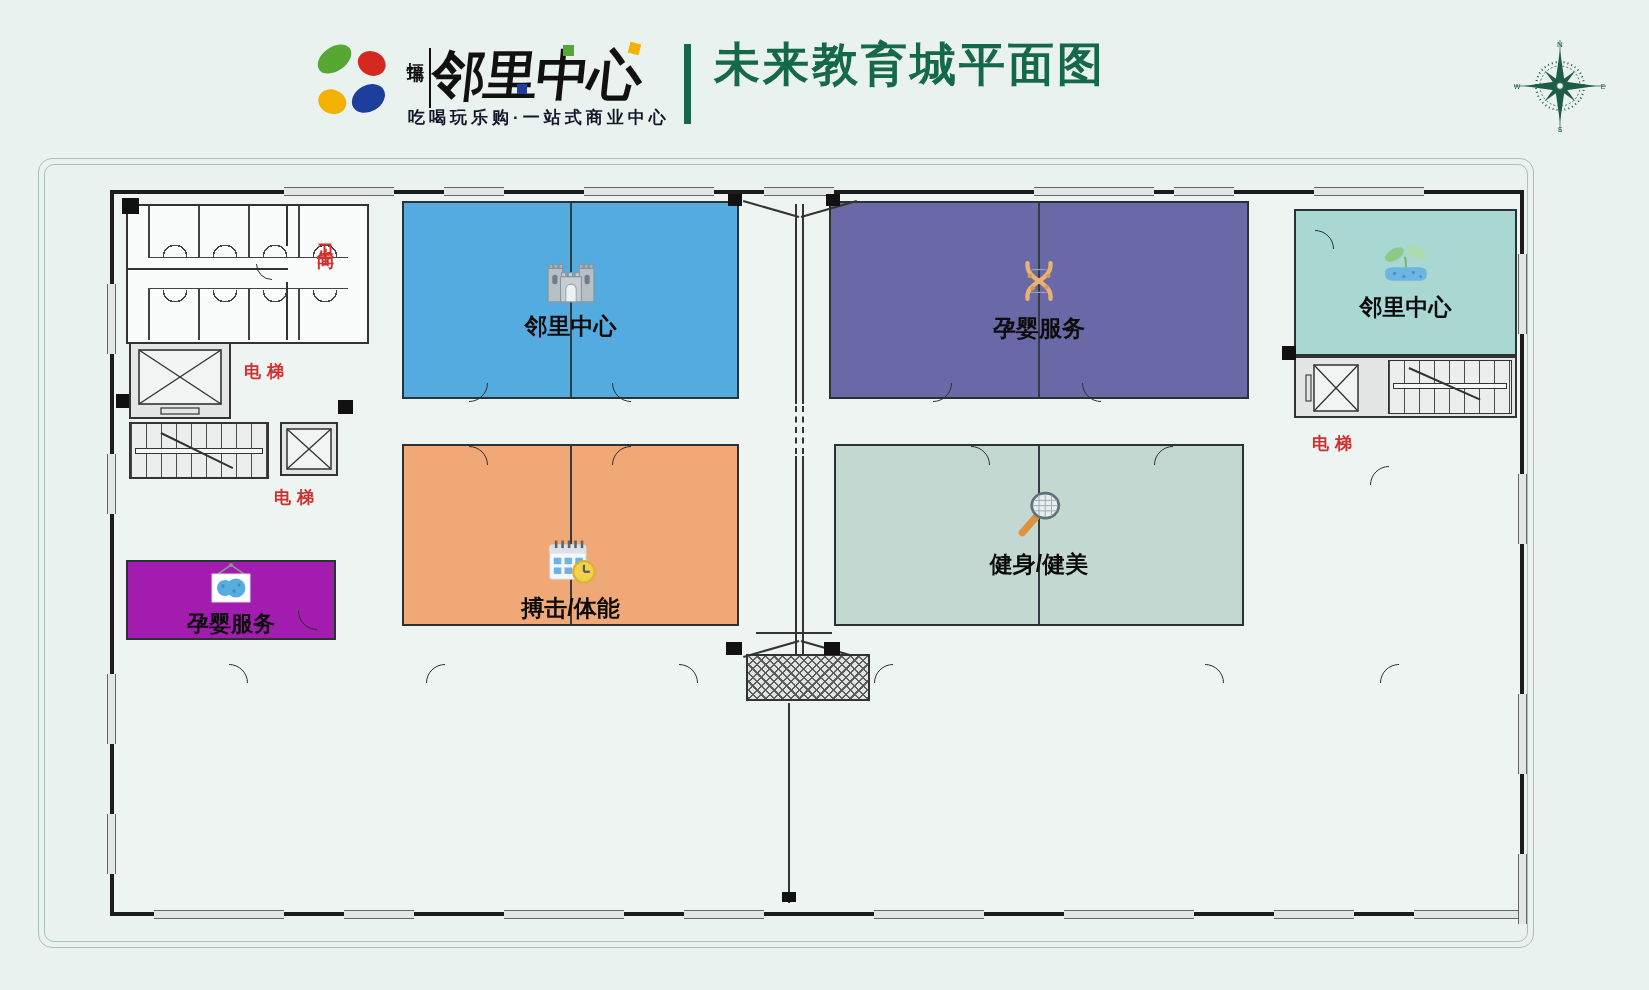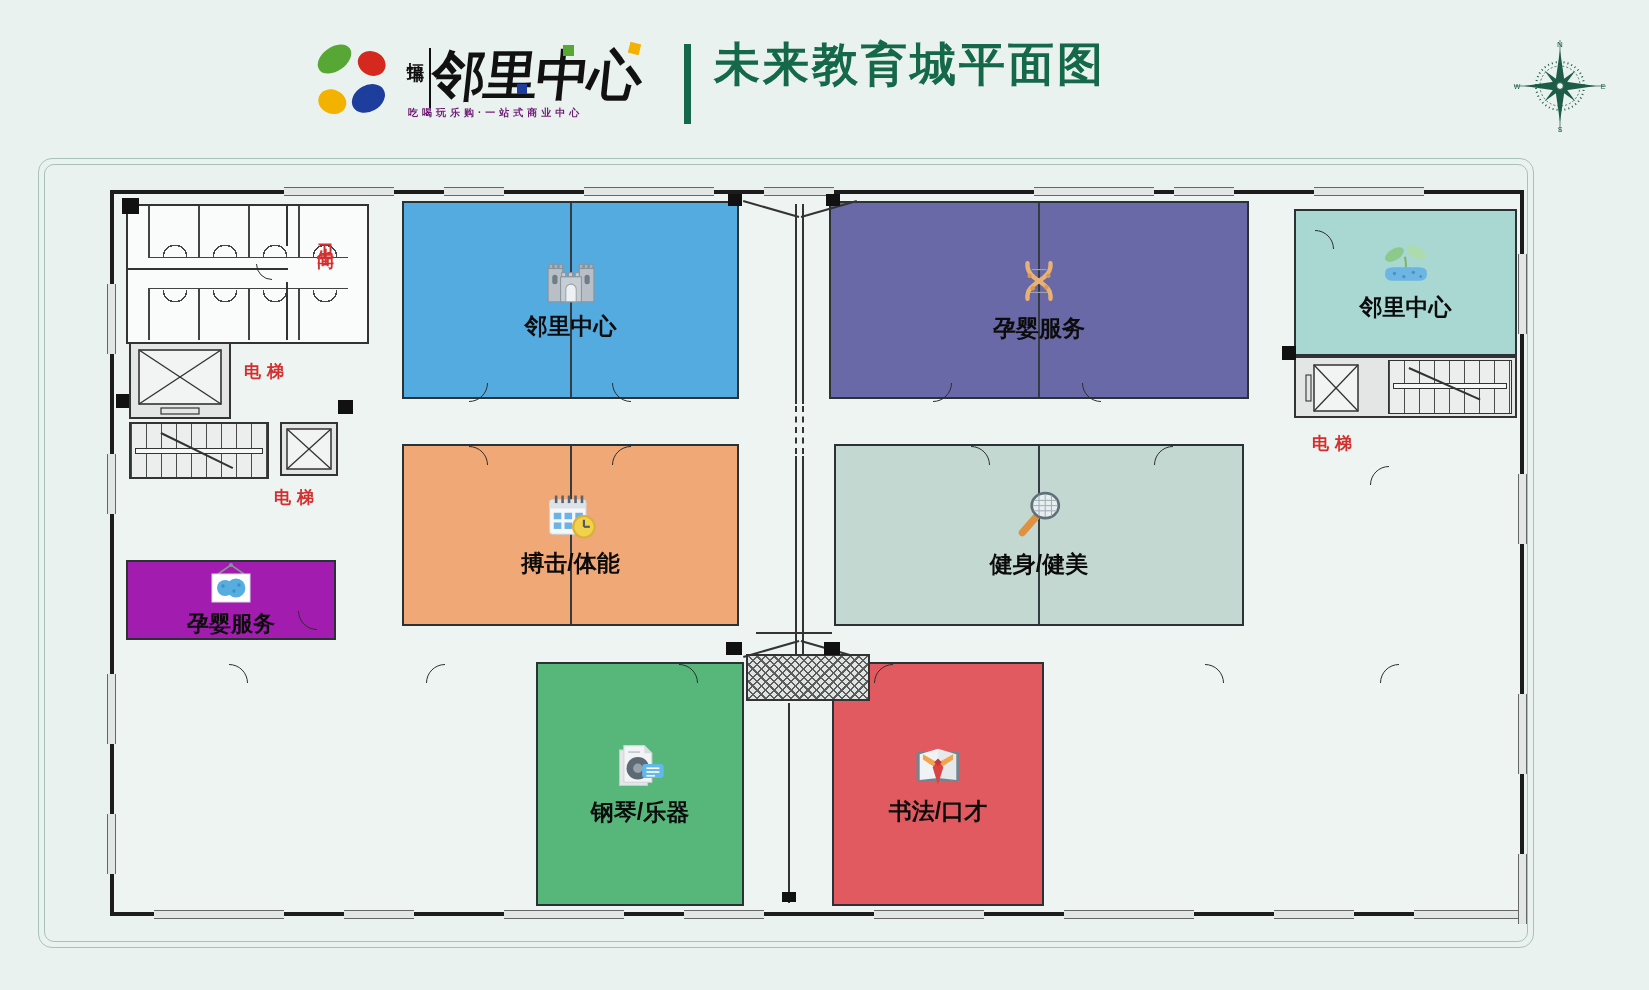--- a/index.html
+++ b/index.html
@@ -2,21 +2,21 @@
 <html><head>
 <meta charset="utf-8">
 <style>
   html,body{margin:0;padding:0;background:#e9f2ee;}
   #canvas{position:relative;width:1649px;height:990px;background:#e9f2ee;overflow:hidden;
           font-family:"Liberation Sans","DejaVu Sans",sans-serif;color:#111;}
   .abs{position:absolute;}
   
   #brand-main{font-weight:900;font-size:54px;letter-spacing:-2px;transform:skewX(-6deg);color:#111;}
   #brand-vert{writing-mode:vertical-rl;font-size:17px;font-weight:800;letter-spacing:3px;color:#111;border-right:2px solid #111;padding-right:2px;height:60px;}
-  #tagline{font-size:10px;font-weight:700;letter-spacing:4px;color:#701a75;}
+  #tagline{font-size:17px;font-weight:700;letter-spacing:4px;color:#0f172a;}
   #title-bar{width:7px;height:80px;background:#15694a;}
   #main-title{font-size:46px;font-weight:900;letter-spacing:3px;}
   .acc{position:absolute;}
   
   .frame{position:absolute;border:1.6px solid #a9c2b8;border-radius:14px;}
   
   #plan{position:absolute;left:110px;top:190px;width:1406px;height:718px;border:4px solid #1c1c1c;background:#edf4f1;}
   .room{position:absolute;border:2px solid #2b3236;display:flex;flex-direction:column;align-items:center;justify-content:center;gap:7px;box-sizing:border-box;z-index:1;}
   .room-label{font-weight:800;font-size:23px;color:#0c0c0c;z-index:2;white-space:nowrap;}
   .room .icon{z-index:2;line-height:0;}
@@ -225,21 +225,21 @@
         <line x1="54" y1="4" x2="10" y2="50" stroke="#333" stroke-width="1.3"></line>
         <rect x="2" y="14" width="5" height="26" fill="none" stroke="#333" stroke-width="1.1"></rect>
       </svg>
       <div class="stairs" style="left:92px;top:2px;width:124px;height:54px;border-width:1.6px;">
         <div class="rail" style="top:22px"></div>
         <div class="diag" style="left:20px;top:6px;width:78px;transform:rotate(24deg)"></div>
       </div>
     </div>
     <div class="fac-label abs" style="left: 1198px; top: 238px; letter-spacing: 6px; color: rgb(212, 47, 47);">电梯</div>
 
-    <div class="room" style="left: 288px; top: 250px; width: 337px; height: 182px; background-color: rgb(239, 168, 118);">
+    <div class="room" style="left: 288px; top: 250px; width: 337px; height: 182px; background-color: rgb(239, 168, 118); justify-content: flex-end;">
       <div class="part"></div>
       <span class="icon">
         <svg width="56" height="50" viewBox="0 0 52 46">
           <rect x="6" y="8" width="34" height="32" rx="3" fill="#f5f7f9" stroke="#c9ced4"></rect>
           <path d="M6,11 a3,3 0 0 1 3,-3 L37,8 a3,3 0 0 1 3,3 L40,16 L6,16 Z" fill="#dde2e7"></path>
           <rect x="11" y="4" width="2.4" height="7" fill="#5a646e"></rect>
             <rect x="17" y="4" width="2.4" height="7" fill="#5a646e"></rect>
           <rect x="23" y="4" width="2.4" height="7" fill="#5a646e"></rect>
             <rect x="29" y="4" width="2.4" height="7" fill="#5a646e"></rect>
             <rect x="35" y="4" width="2.4" height="7" fill="#5a646e"></rect>
@@ -286,52 +286,21 @@
             <circle cx="35" cy="26" r="9.4" fill="#56ade0"></circle>
           <circle cx="22" cy="24" r="1.7" fill="#3f8fc0"></circle>
             <circle cx="33" cy="29" r="1.7" fill="#3f8fc0"></circle>
           <circle cx="38" cy="23" r="1.7" fill="#3f8fc0"></circle>
         </svg>
       </span>
       <span class="room-label" style="font-size:22px">孕婴服务</span>
     </div>
 
 
-    <div class="room" style="left: 422px; top: 468px; width: 208px; height: 244px; background-color: rgb(87, 183, 123);">
-      <span class="icon">
-        <svg width="56" height="50" viewBox="0 0 52 46">
-          <rect x="7" y="9" width="26" height="33" fill="#e3e7ea" stroke="#c4cad0"></rect>
-          <path d="M11,5 L30,5 L37,12 L37,39 L11,39 Z" fill="#f2f4f6" stroke="#cfd4d9"></path>
-          <path d="M30,5 L30,12 L37,12 Z" fill="#d8dde1"></path>
-          <line x1="15" y1="11" x2="26" y2="11" stroke="#c3c9cf" stroke-width="1.6"></line>
-          <circle cx="24" cy="26" r="10.5" fill="#5d6a74"></circle>
-            <circle cx="24" cy="26" r="4.4" fill="#97a2ab"></circle>
-          <rect x="28" y="22" width="20" height="13" rx="3" fill="#62b8e8"></rect>
-          <line x1="32" y1="26" x2="44" y2="26" stroke="#fff" stroke-width="1.5"></line>
-          <line x1="32" y1="29.5" x2="44" y2="29.5" stroke="#fff" stroke-width="1.5"></line>
-          <line x1="32" y1="33" x2="40" y2="33" stroke="#fff" stroke-width="1.5"></line>
-        </svg>
-      </span>
-      <span class="room-label">钢琴/乐器</span>
-    </div>
-
-    <div class="room" style="left: 718px; top: 468px; width: 212px; height: 244px; background-color: rgb(224, 90, 96);">
-      <span class="icon">
-        <svg width="56" height="48" viewBox="0 0 52 44">
-          <rect x="6" y="10" width="40" height="27" rx="2" fill="#76838f"></rect>
-          <path d="M9,12 L26,7 L26,34 L9,36 Z" fill="#f0f2f4"></path>
-          <path d="M43,12 L26,7 L26,34 L43,36 Z" fill="#e6e9ec"></path>
-          <path d="M12,12 L26,20 L26,26 L12,17 Z" fill="#f2a44c"></path>
-          <path d="M40,12 L26,20 L26,26 L40,17 Z" fill="#f2a44c"></path>
-          <path d="M26,18 L31,24 L26,40 L21,24 Z" fill="#d84343"></path>
-          <rect x="23.5" y="17" width="5" height="5" fill="#c23737" transform="rotate(45 26 19.5)"></rect>
-        </svg>
-      </span>
-      <span class="room-label">书法/口才</span>
-    </div>
+
 
 
     <div class="wall" style="left:681px;top:10px;width:2px;height:200px"></div>
     <div class="wall" style="left:688px;top:10px;width:2px;height:200px"></div>
     <div class="dashline" style="left:681px;top:212px;height:48px"></div>
     <div class="dashline" style="left:688px;top:212px;height:48px"></div>
     <div class="wall" style="left:681px;top:262px;width:2px;height:198px"></div>
     <div class="wall" style="left:688px;top:262px;width:2px;height:198px"></div>
     <div class="wall" style="left:642px;top:438px;width:76px;height:2px"></div>
     <div class="splay" style="left:627px;top:22px;width:58px;transform:rotate(16deg);transform-origin:right center;"></div>

